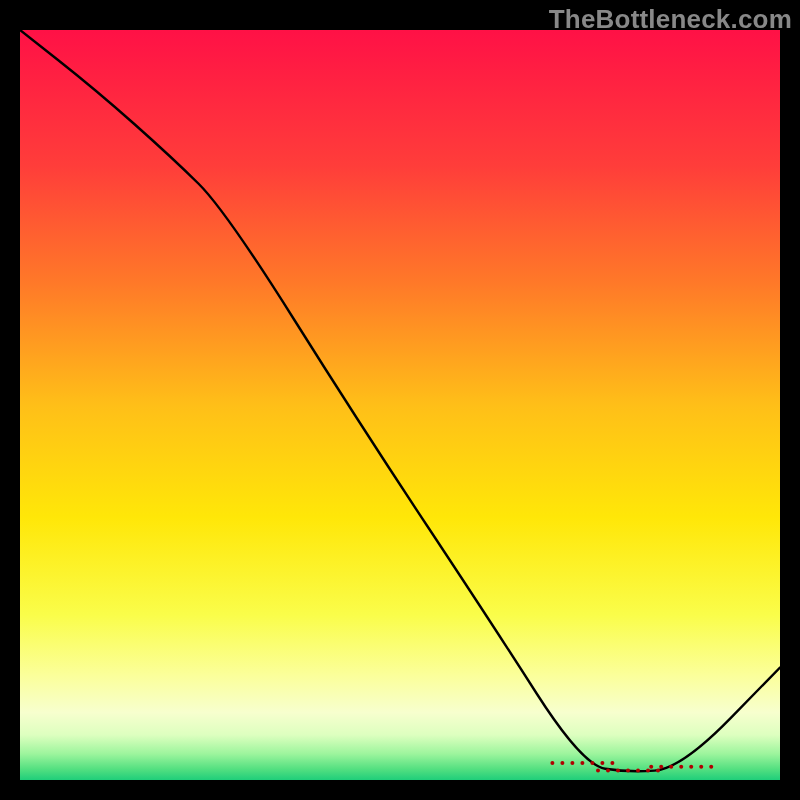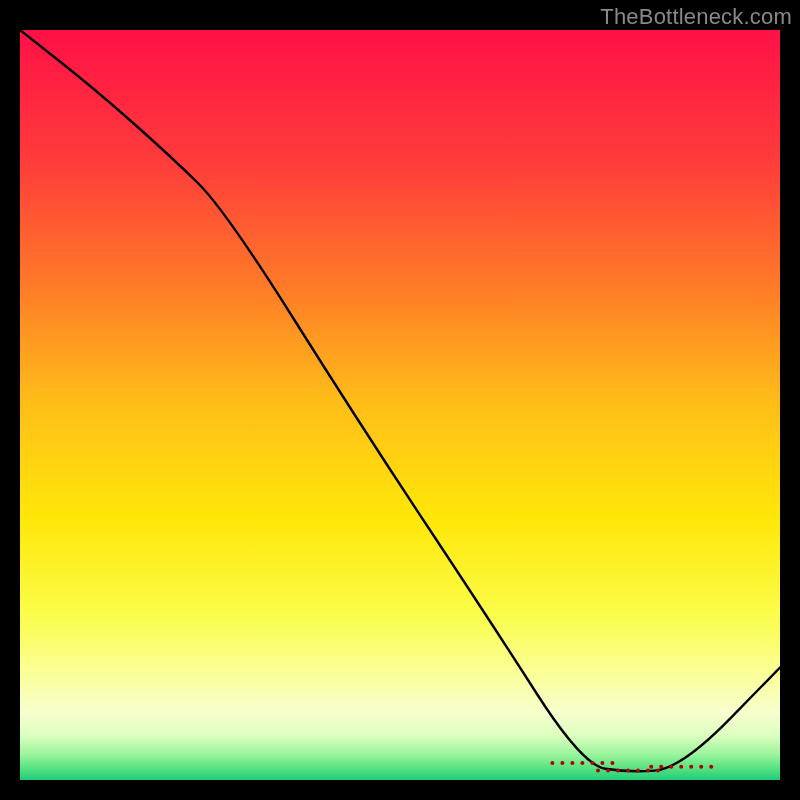--- a/index.html
+++ b/index.html
@@ -15,22 +15,22 @@
     position: relative;
     width: 800px;
     height: 800px;
     background: #000;
   }
   .watermark {
     position: absolute;
     top: 4px;
     right: 8px;
     color: #888;
-    font-size: 22px;
-    font-weight: 400;
+    font-size: 26px;
+    font-weight: 700;
     letter-spacing: 0.2px;
     z-index: 5;
   }
   .plot {
     position: absolute;
     left: 20px;
     top: 30px;
     width: 760px;
     height: 750px;
     overflow: hidden;

